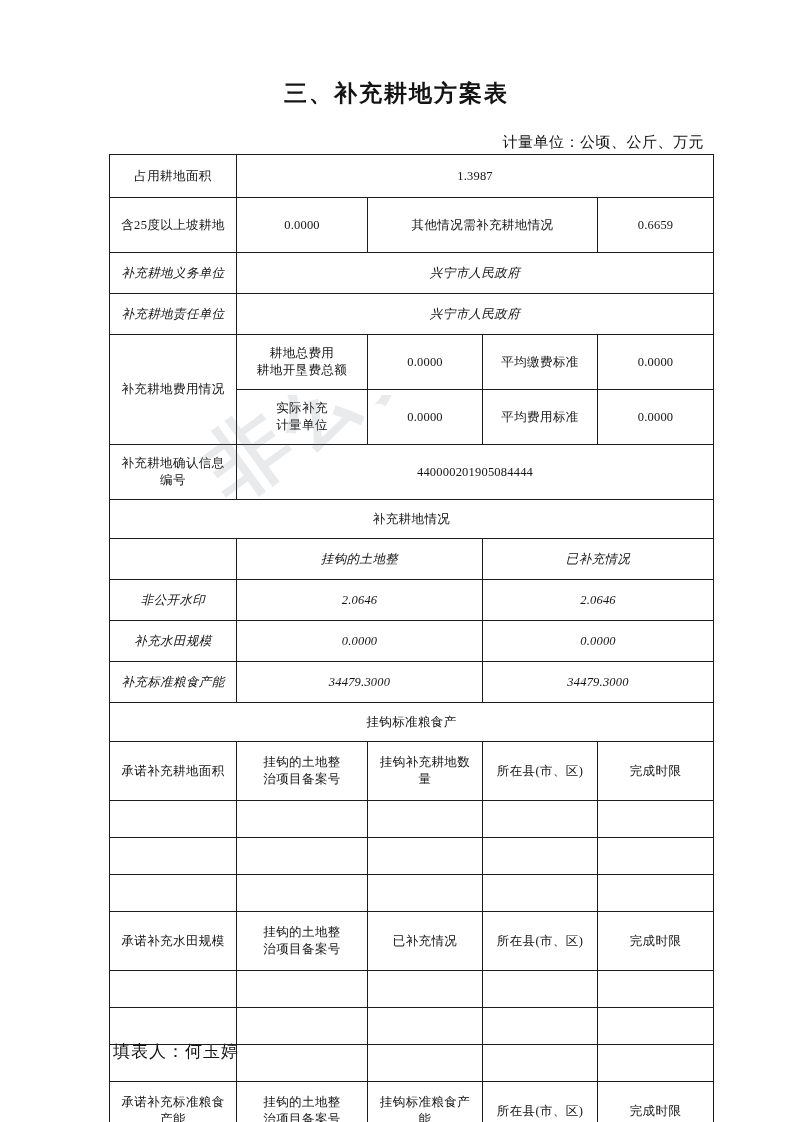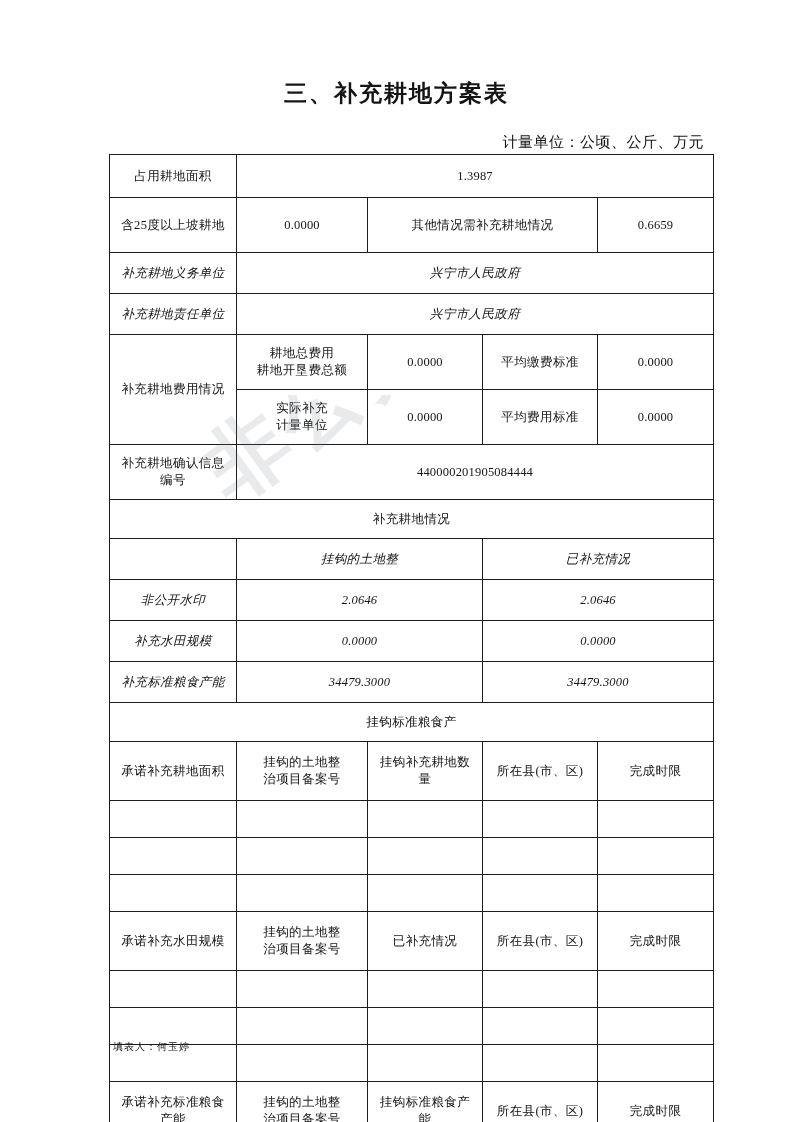--- a/index.html
+++ b/index.html
@@ -99,21 +99,21 @@
   .h-double { height: 48px; }
   .h-blank  { height: 30px; }
   .h-hdr    { height: 52px; }
   .h-sect   { height: 32px; }
 
   
   .filler-line {
     position: absolute;
     left: 113px;
     top: 1040px;
-    font-size: 10px;
+    font-size: 17px;
     letter-spacing: 1px;
   }
 </style>
 </head>
 <body>
 
 <div class="page">
 
   <div class="watermark">
     <span>非公开水印</span>

